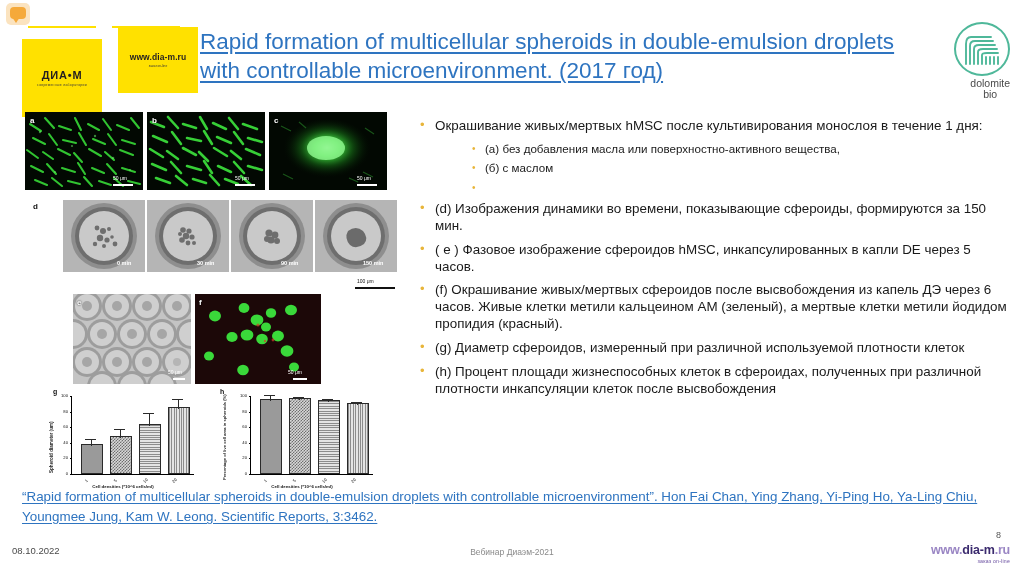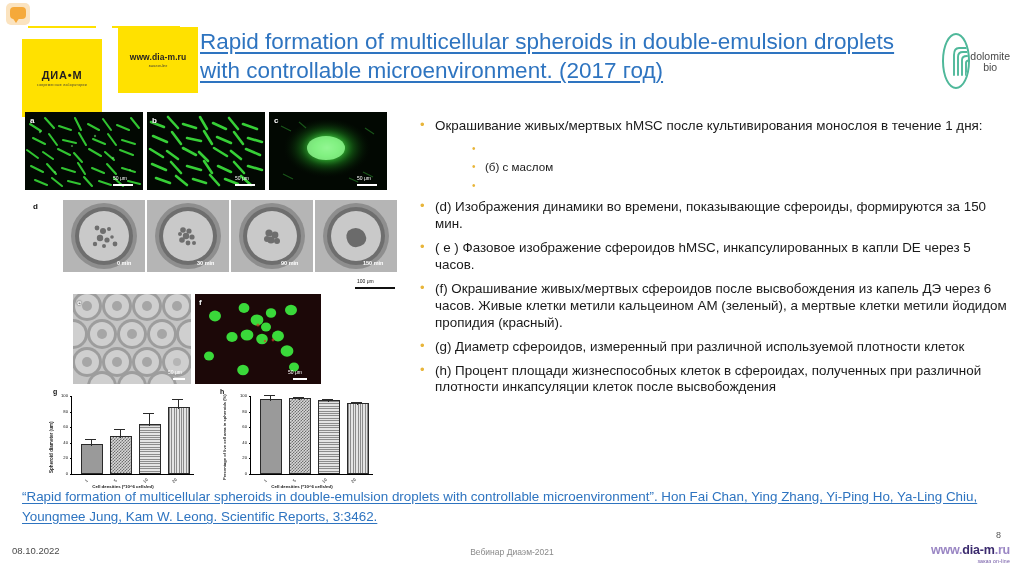--- a/index.html
+++ b/index.html
@@ -29,21 +29,21 @@
   .diam-main{font-weight:bold;font-size:11px;letter-spacing:.8px;color:#231f20;}
   .diam-sub{font-size:3.4px;color:#3a3a3a;letter-spacing:.3px;margin-top:2px;}
   .dia-url{font-weight:bold;font-size:8.5px;color:#231f20;letter-spacing:.1px;}
   .dia-url-sub{font-size:3.2px;color:#3a3a3a;margin-top:2px;}
   .yellow-rule{position:absolute;height:2px;background:#ffe100;}
   #rule1{left:28px;top:26px;width:68px;}
   #rule2{left:112px;top:26px;width:68px;}
 
   
   .dolomite{position:absolute;right:14px;top:22px;width:68px;height:78px;
-    display:flex;flex-direction:row;align-items:center;}
+    display:flex;flex-direction:column;align-items:flex-end;}
   .dol-circle{width:52px;height:52px;border:2px solid #4fb89a;border-radius:50%;
     position:relative;overflow:hidden;background:#fff;}
   .dol-txt{font-size:10.5px;color:#4a4a4a;line-height:1.05;text-align:center;margin-top:2px;}
 
   
   .title{
     position:absolute;left:200px;top:28px;width:735px;
     font-size:22.5px;line-height:1.28;color:#2e74c0;
     text-decoration:underline;text-underline-offset:3px;
   }
@@ -543,20 +543,21 @@
 
 <div class="bullets">
 
   <div class="b1">
     <div class="dot">•</div>
     <div class="txt">Окрашивание живых/мертвых hMSC после культивирования монослоя в течение 1 дня:</div>
   </div>
   <div class="sub">
     <div class="b2">
       <div class="dot">•</div>
+      <div class="txt">(а) без добавления масла или поверхностно-активного вещества,</div>
     </div>
     <div class="b2">
       <div class="dot">•</div>
       <div class="txt">(б) с маслом</div>
     </div>
     <div class="b2">
       <div class="dot">•</div>
     </div>
   </div>
 

